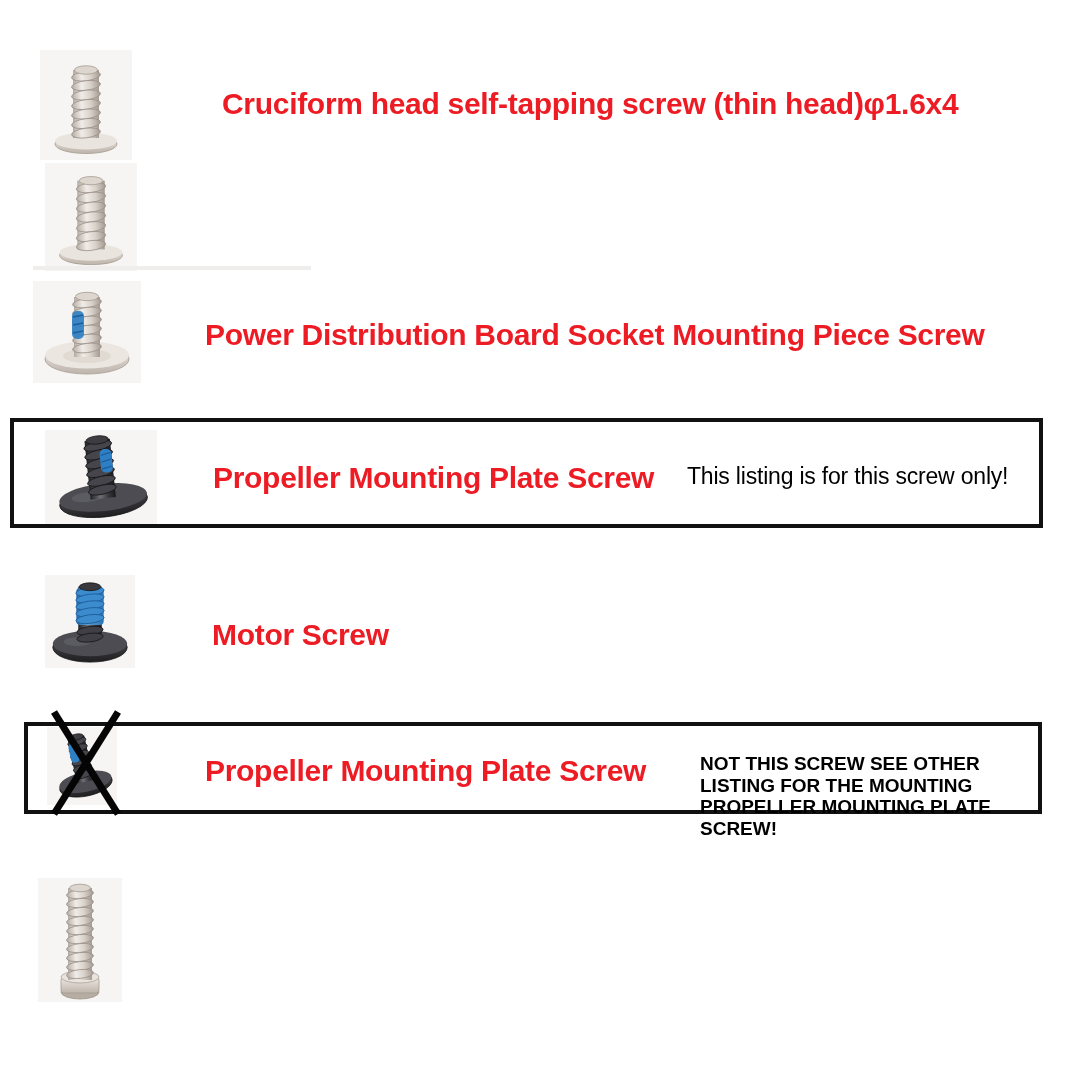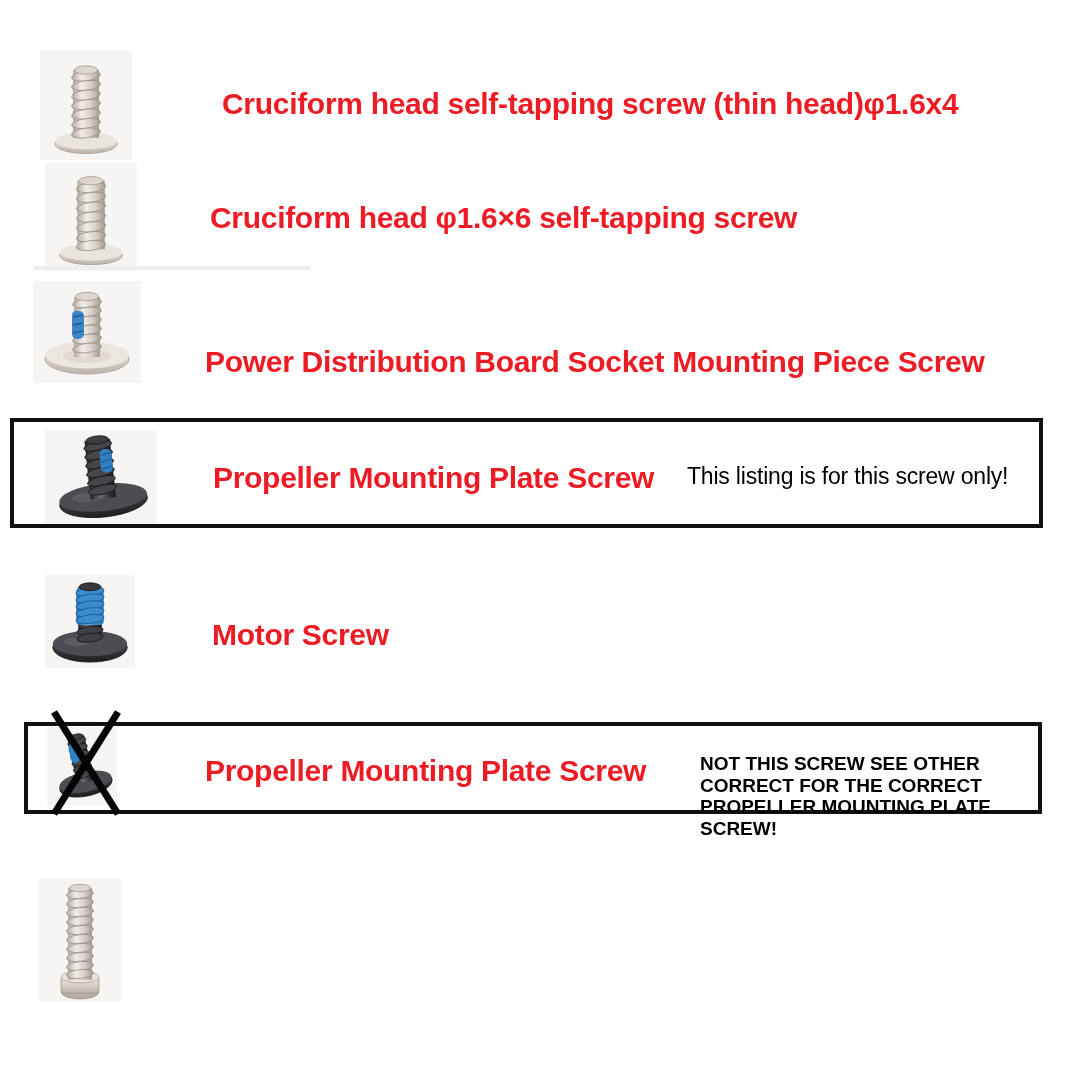--- a/index.html
+++ b/index.html
@@ -94,42 +94,41 @@
         <ellipse cx="46" cy="45" rx="15" ry="5" transform="rotate(-7 46 45)"></ellipse>
         <ellipse cx="46" cy="55" rx="15" ry="5" transform="rotate(-7 46 55)"></ellipse>
         <ellipse cx="46" cy="65" rx="15" ry="5" transform="rotate(-7 46 65)"></ellipse>
         <ellipse cx="46" cy="75" rx="15" ry="5" transform="rotate(-7 46 75)"></ellipse>
         <ellipse cx="46" cy="84" rx="15" ry="5" transform="rotate(-7 46 84)"></ellipse>
       </g>
       <ellipse cx="46" cy="18" rx="12" ry="4.2" fill="#ddd6cf" stroke="#a59b91" stroke-width="0.8"></ellipse>
     </svg>
   </div>
   <div class="faint-line" style="left:33px;top:266px;width:278px;height:4px"></div>
-  <div class="red-label" style="left:210px;top:203px">Cruciform head φ1.6×6 self-tapping screw</div>
 
   <div class="photo" style="left:33px;top:281px;width:108px;height:102px">
     <svg viewBox="0 0 108 102">
       <ellipse cx="54" cy="78" rx="42" ry="15" fill="url(#gSilverHead)" stroke="#a59b91" stroke-width="0.8"></ellipse>
       <ellipse cx="54" cy="74" rx="42" ry="13.5" fill="#ece6e0"></ellipse>
       <ellipse cx="54" cy="75" rx="24" ry="7" fill="#d9d2ca" opacity="0.6"></ellipse>
       <rect x="41" y="16" width="26" height="60" fill="url(#gSilver)"></rect>
       <g fill="url(#gSilver)" stroke="#9a9088" stroke-width="0.8">
         <ellipse cx="54" cy="22" rx="14.5" ry="4.6" transform="rotate(-7 54 22)"></ellipse>
         <ellipse cx="54" cy="31" rx="14.5" ry="4.6" transform="rotate(-7 54 31)"></ellipse>
         <ellipse cx="54" cy="40" rx="14.5" ry="4.6" transform="rotate(-7 54 40)"></ellipse>
         <ellipse cx="54" cy="49" rx="14.5" ry="4.6" transform="rotate(-7 54 49)"></ellipse>
         <ellipse cx="54" cy="58" rx="14.5" ry="4.6" transform="rotate(-7 54 58)"></ellipse>
         <ellipse cx="54" cy="67" rx="14.5" ry="4.6" transform="rotate(-7 54 67)"></ellipse>
       </g>
       <rect x="39" y="30" width="12" height="28" rx="5" fill="#3180c4" opacity="0.92"></rect>
       <path d="M40 36 l10 -2 M40 44 l10 -2 M40 52 l10 -2" stroke="#1d5f9c" stroke-width="1.4" fill="none"></path>
       <ellipse cx="54" cy="15.5" rx="11.5" ry="4.2" fill="#ddd6cf" stroke="#a59b91" stroke-width="0.8"></ellipse>
     </svg>
   </div>
-  <div class="red-label" style="left:205px;top:347px">Power Distribution Board Socket Mounting Piece Screw</div>
+  <div class="red-label" style="left:205px;top:320px">Power Distribution Board Socket Mounting Piece Screw</div>
 
   <div class="hl-box" style="left:10px;top:418px;width:1033px;height:110px"></div>
   <div class="photo" style="left:45px;top:430px;width:112px;height:94px">
     <svg viewBox="0 0 112 96">
       <g transform="rotate(-6 56 48)">
         <ellipse cx="56" cy="73" rx="45" ry="16" fill="url(#gDarkHead)" stroke="#0f0f10" stroke-width="0.8"></ellipse>
         <ellipse cx="56" cy="69" rx="45" ry="14" fill="#4c4c52"></ellipse>
         <ellipse cx="40" cy="67" rx="16" ry="5" fill="#6a6a72" opacity="0.5"></ellipse>
         <rect x="43" y="10" width="26" height="60" fill="url(#gDark)"></rect>
         <g fill="#45454b" stroke="#141416" stroke-width="0.8">
@@ -192,21 +191,21 @@
       </g>
     </svg>
   </div>
   <svg class="x-overlay" style="left:44px;top:704px;width:84px;height:118px" viewBox="0 0 84 118">
     <line x1="10" y1="8" x2="74" y2="110" stroke="#050505" stroke-width="7"></line>
     <line x1="74" y1="8" x2="10" y2="110" stroke="#050505" stroke-width="7"></line>
   </svg>
   <div class="red-label" style="left:205px;top:756px">Propeller Mounting Plate Screw</div>
   <div class="warn-note" style="left:700px;top:733px">
     <div>NOT THIS SCREW SEE OTHER</div>
-    <div>CORRECT FOR THE CORRECT</div>
+    <div>LISTING FOR THE MOUNTING</div>
     <div>PROPELLER MOUNTING PLATE</div>
     <div>SCREW!</div>
   </div>
 
   <div class="photo" style="left:38px;top:878px;width:84px;height:124px">
     <svg viewBox="0 0 84 124">
       <ellipse cx="42" cy="114" rx="19" ry="7" fill="#b6ada4" stroke="#a09689" stroke-width="0.8"></ellipse>
       <rect x="23" y="99" width="38" height="16" rx="3" fill="url(#gSilverHead)" stroke="#a59b91" stroke-width="0.8"></rect>
       <ellipse cx="42" cy="99" rx="19" ry="6" fill="#e9e3dd" stroke="#a59b91" stroke-width="0.7"></ellipse>
       <rect x="30" y="10" width="24" height="92" fill="url(#gSilver)"></rect>

